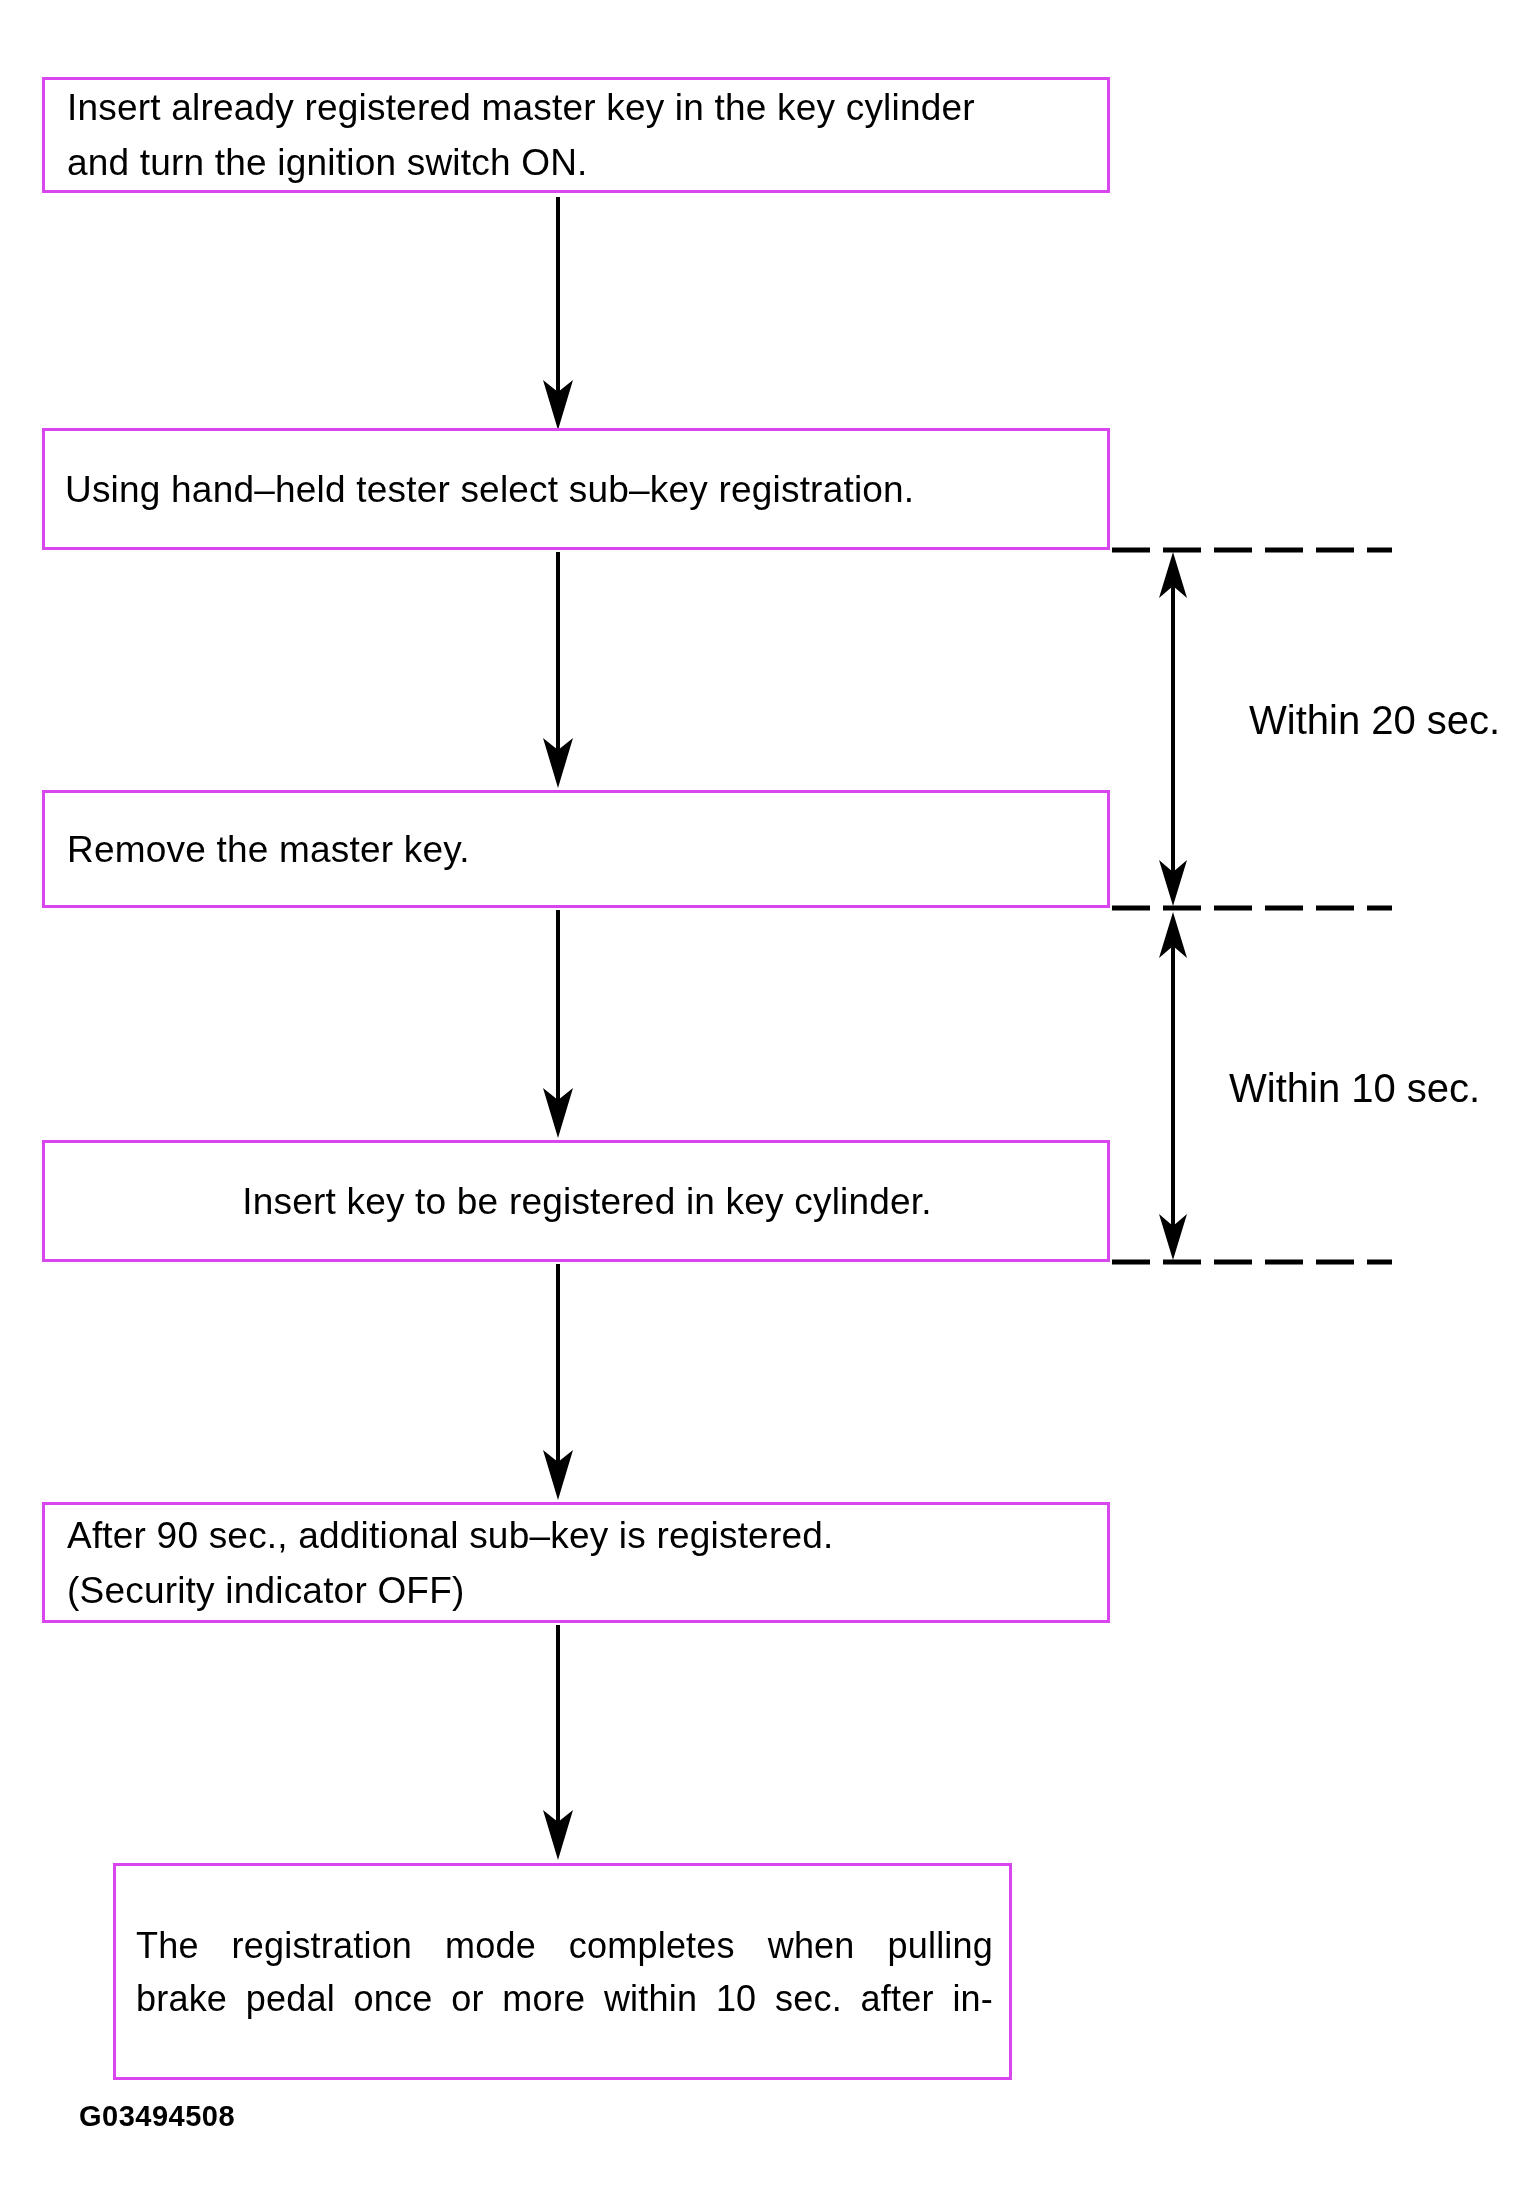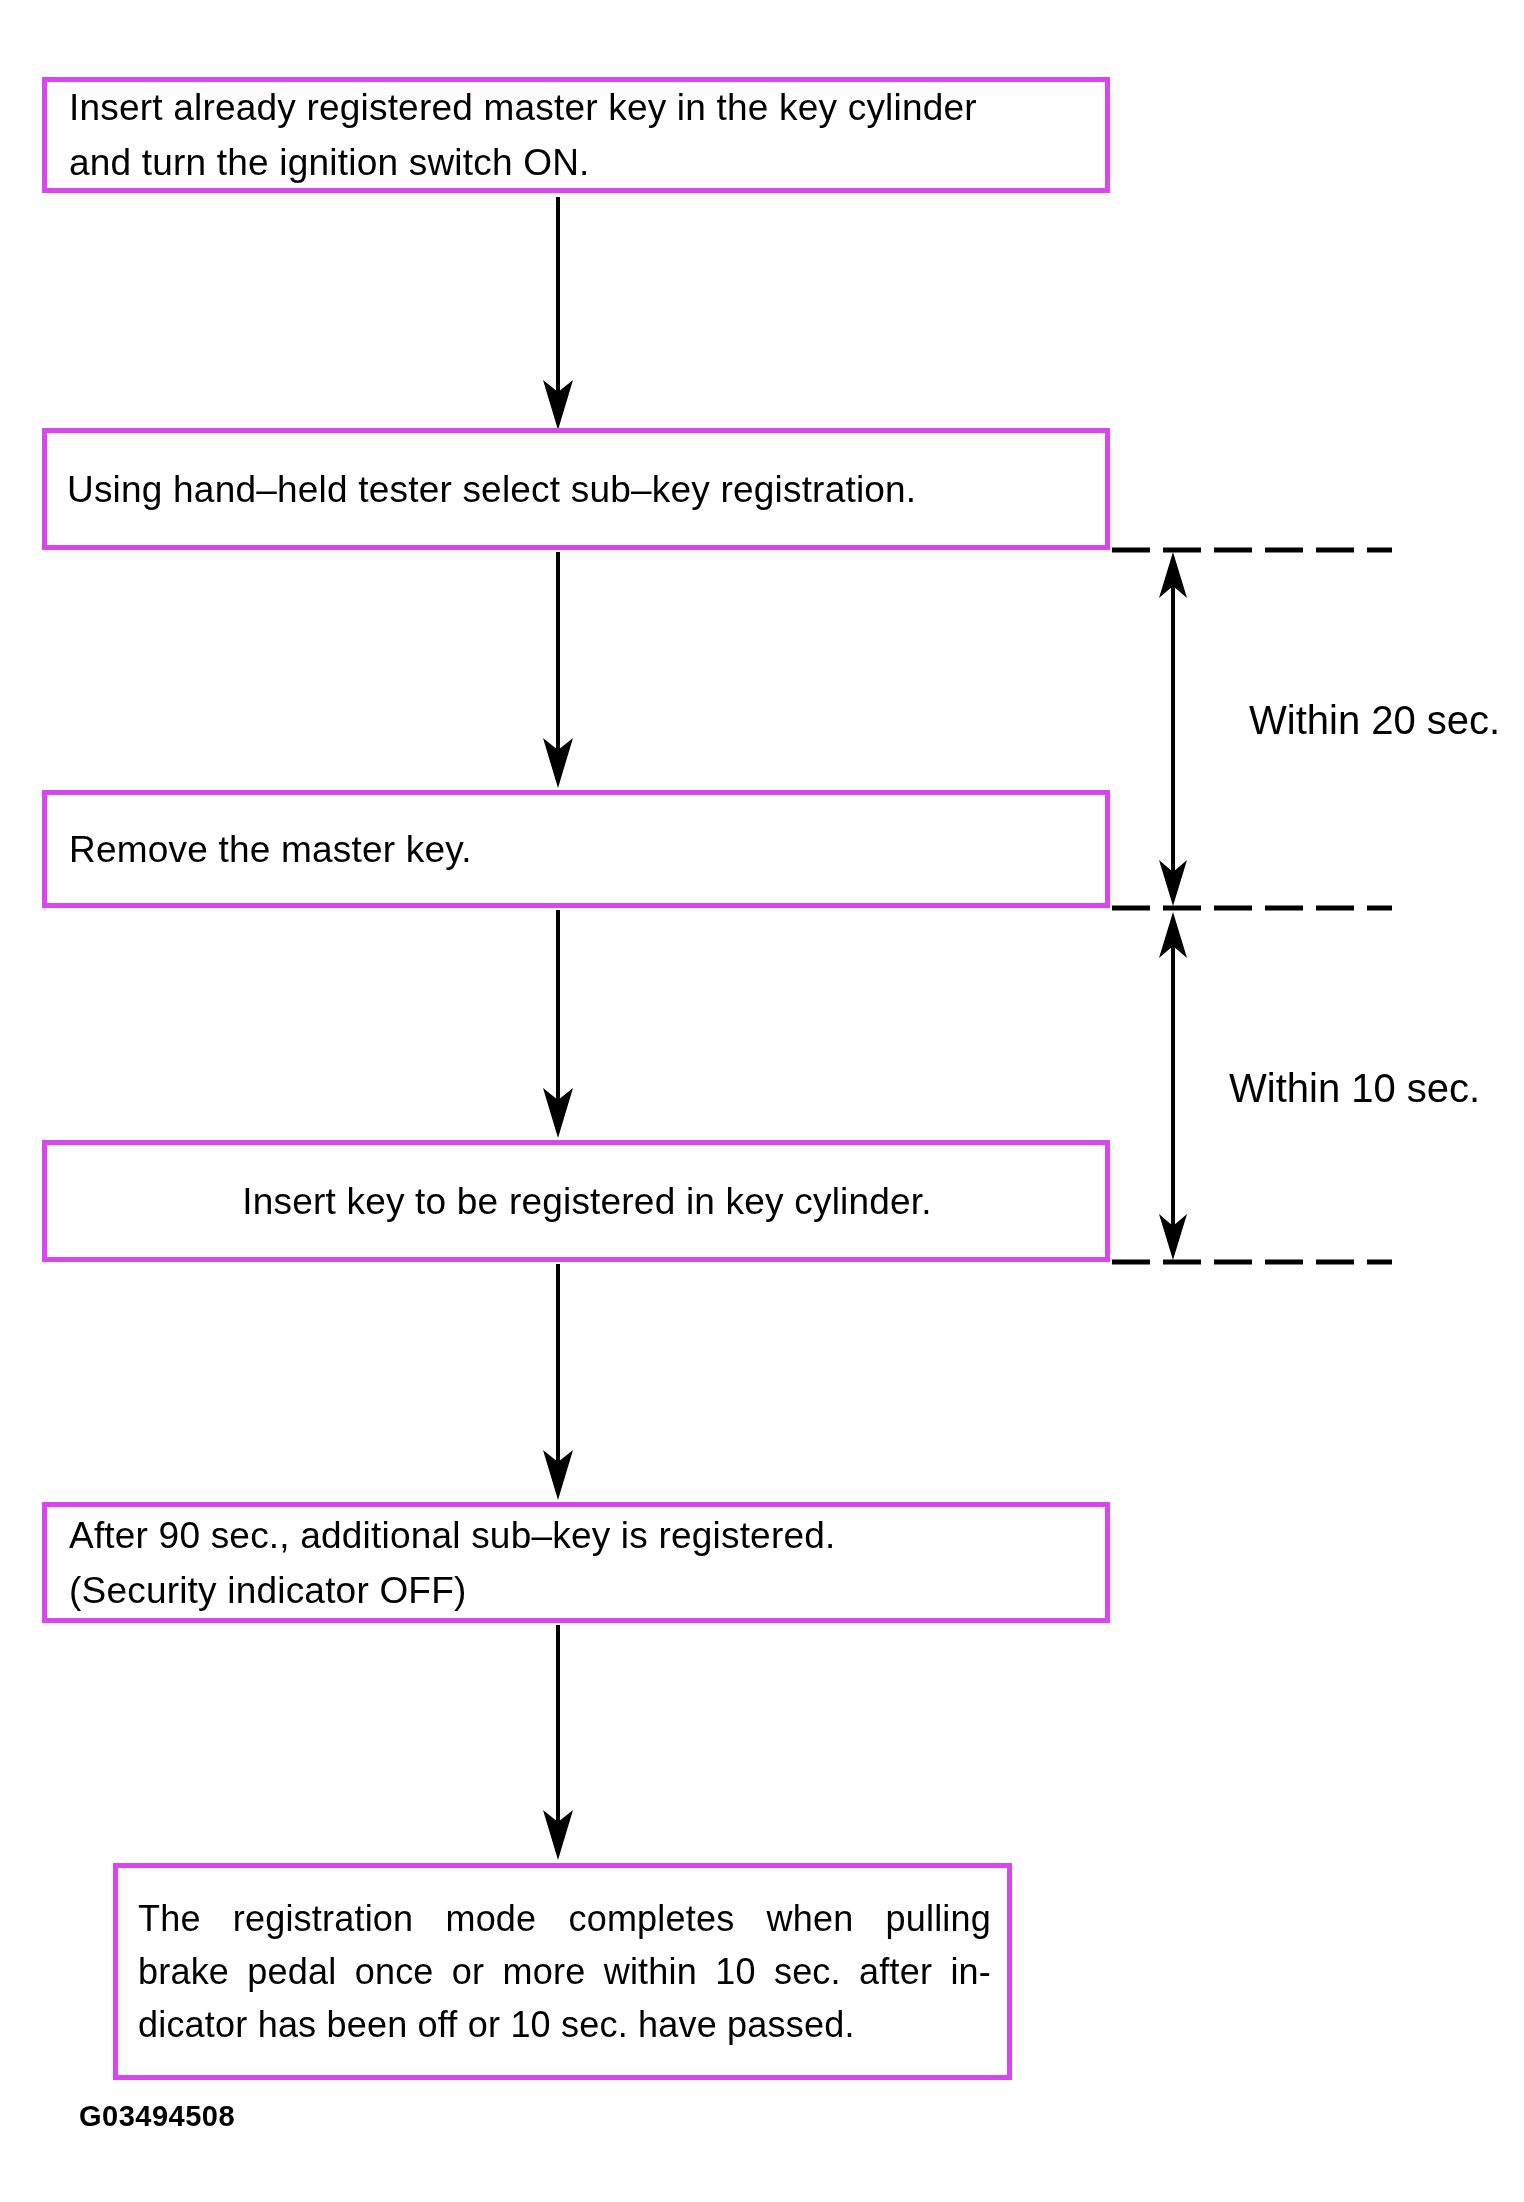--- a/index.html
+++ b/index.html
@@ -19,21 +19,21 @@
   .overlay {
     position: absolute;
     left: 0;
     top: 0;
     width: 1524px;
     height: 2202px;
   }
   .box {
     position: absolute;
     box-sizing: border-box;
-    border: 5px solid #d946ef;
+    border: 3px solid #d946ef;
     background: #ffffff;
     display: flex;
     flex-direction: column;
     justify-content: center;
     padding-left: 22px;
     font-size: 37px;
     line-height: 55px;
     letter-spacing: 0.2px;
   }
   .box .tl {
@@ -144,21 +144,20 @@
   </div>
 
   <div class="box box-5">
     <div class="tl">After 90 sec., additional sub–key is registered.</div>
     <div class="tl">(Security indicator OFF)</div>
   </div>
 
   <div class="box box-6">
     <div class="tl just">The registration mode completes when pulling</div>
     <div class="tl just">brake pedal once or more within 10 sec. after in-</div>
-    <div class="tl last">dicator has been off or 10 sec. have passed.</div>
   </div>
 
   <div class="timing-label timing-20">Within 20 sec.</div>
   <div class="timing-label timing-10">Within 10 sec.</div>
 
   <div class="figure-id">G03494508</div>
 
 </div>
 
 </body></html>

